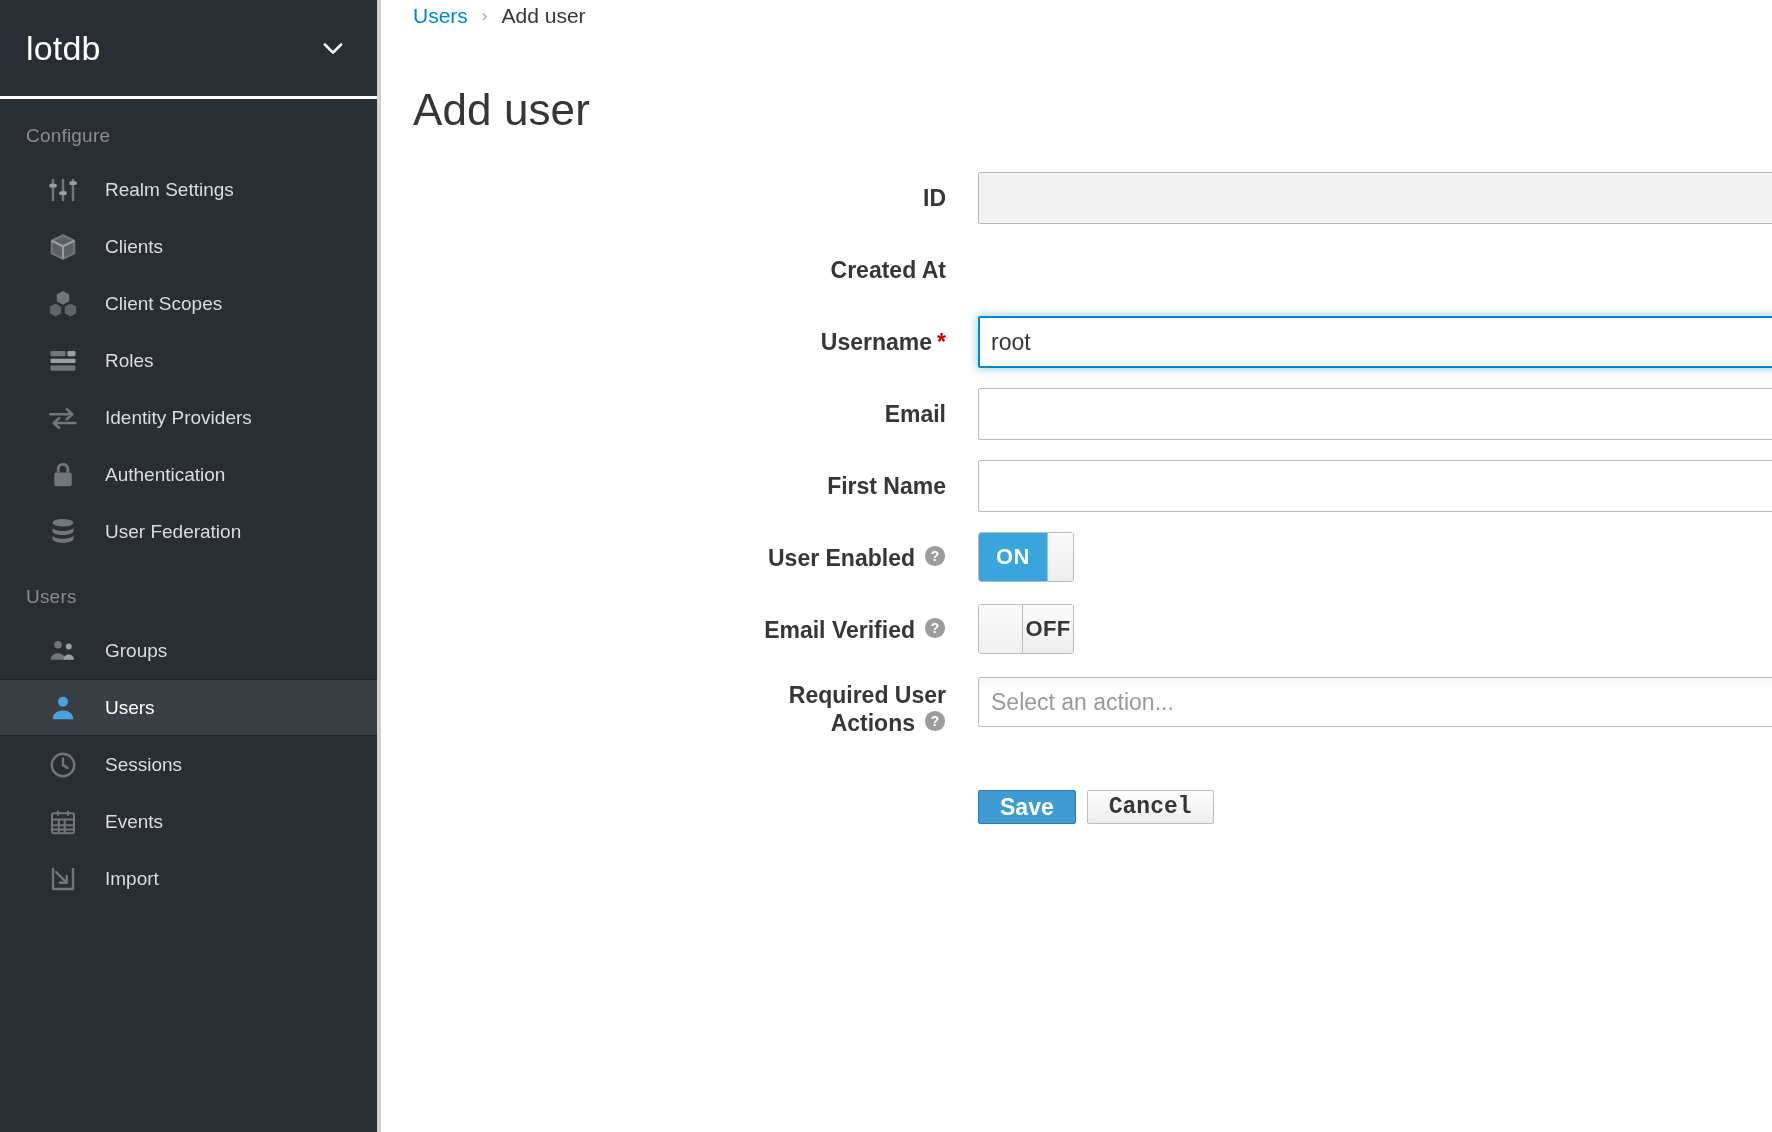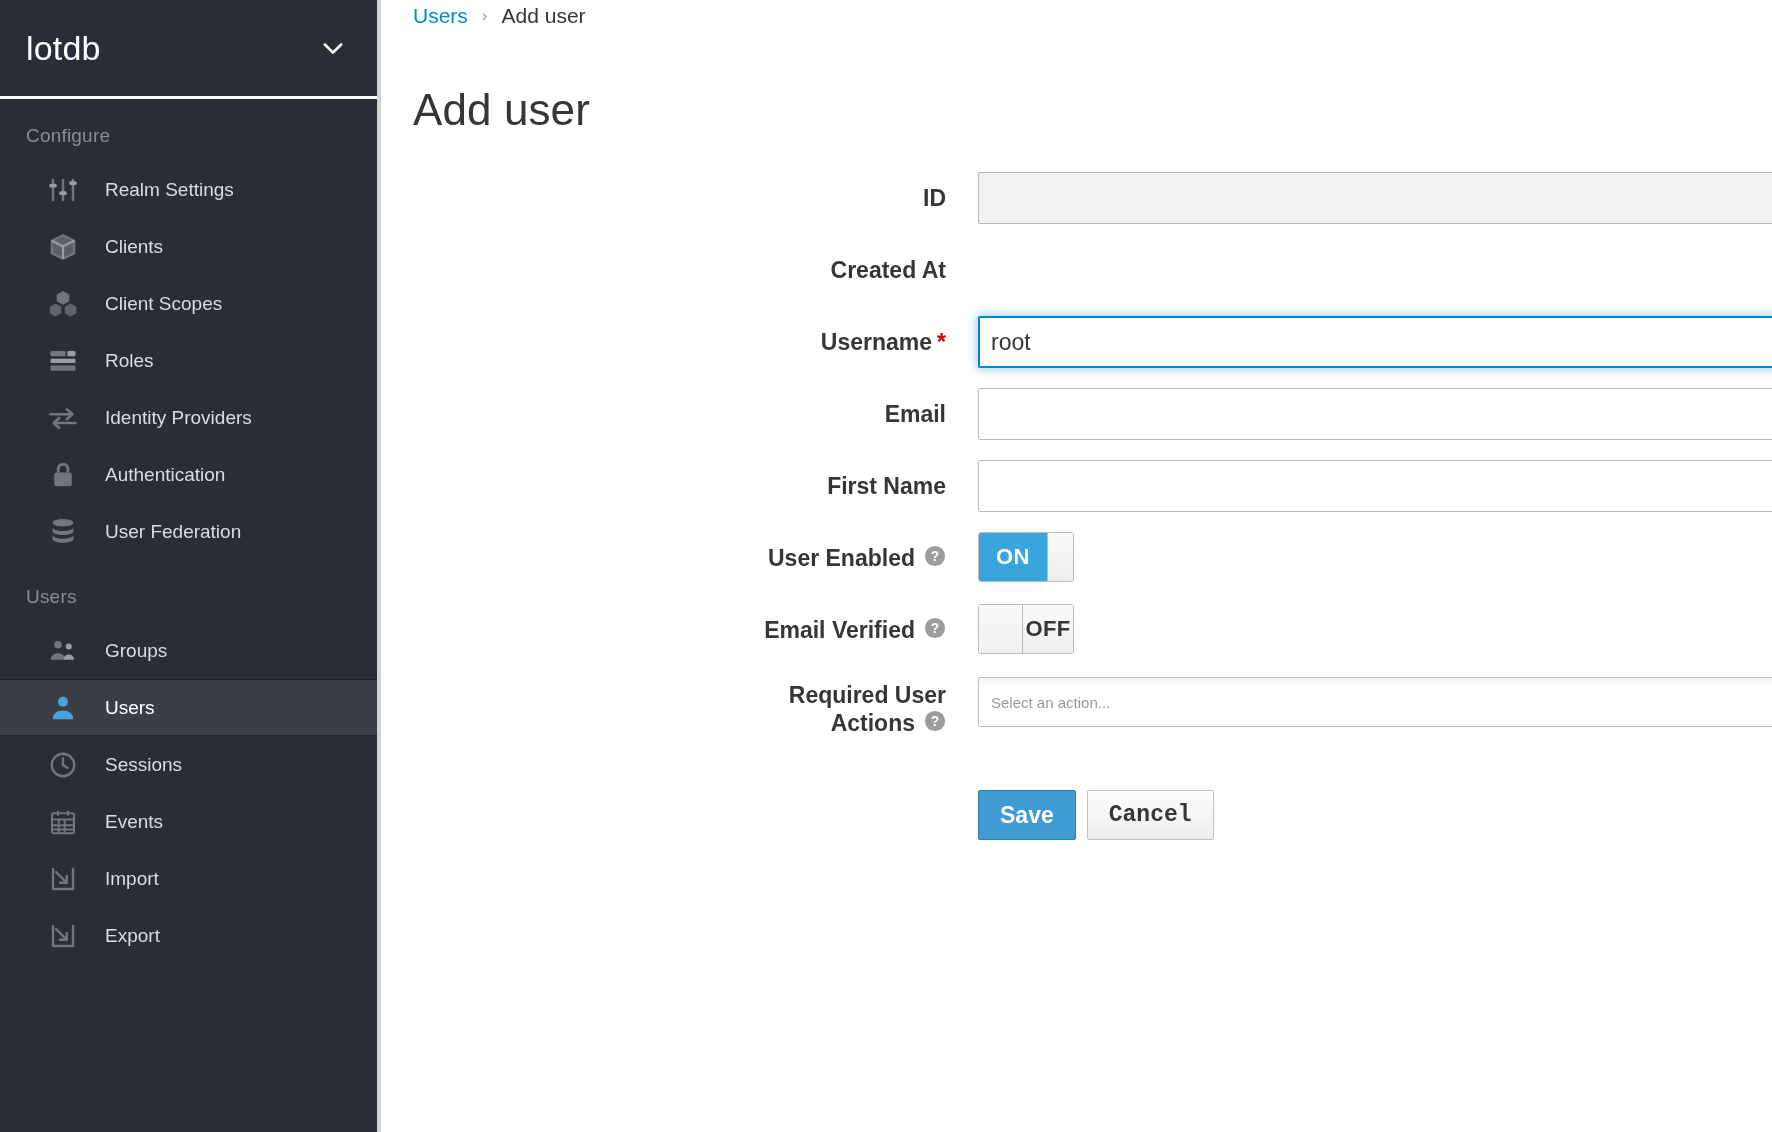--- a/index.html
+++ b/index.html
@@ -212,31 +212,31 @@
     height: 50px;
     border: 1px solid #bbbbbb;
     border-radius: 2px;
     background: linear-gradient(#f6f6f6 0%, #ffffff 22%, #ffffff 100%);
     display: flex;
     align-items: center;
     padding: 0 12px;
     cursor: text;
   }
   .select2-ph {
-    font-size: 15px;
+    font-size: 23px;
     color: #999999;
   }
 
   .btn-row {
     display: flex;
     gap: 11px;
     margin-top: 30px;
   }
   .btn {
-    height: 50px;
+    height: 34px;
     padding: 0 21px;
     font-size: 23px;
     font-weight: bold;
     border-radius: 2px;
     cursor: pointer;
     display: flex;
     align-items: center;
     justify-content: center;
     font-family: "Liberation Sans", sans-serif;
   }
@@ -398,30 +398,20 @@
       <span class="ic">
         <svg width="30" height="30" viewBox="0 0 24 24" fill="none" stroke="#72767b" stroke-width="1.9" stroke-linecap="round" stroke-linejoin="round">
           <polyline points="4,4 4,20 20,20 20,4"></polyline>
             <path d="M6.5 6.5L15 15"></path>
             <polyline points="15,9.5 15,15 9.5,15"></polyline>
         </svg>
       </span>
       <span class="nav-label">Import</span>
     </div>
 
-    <div class="nav-item">
-      <span class="ic">
-        <svg width="30" height="30" viewBox="0 0 24 24" fill="none" stroke="#72767b" stroke-width="1.9" stroke-linecap="round" stroke-linejoin="round">
-          <polyline points="4,4 4,20 20,20 20,4"></polyline>
-            <path d="M6.5 6.5L15 15"></path>
-            <polyline points="15,9.5 15,15 9.5,15"></polyline>
-        </svg>
-      </span>
-      <span class="nav-label">Export</span>
-    </div>
 
   </div>
 
   <div class="main">
 
     <div class="breadcrumb">
       <span class="bc-link">Users</span>
       <span class="bc-sep">›</span>
       <span class="bc-current">Add user</span>
     </div>

